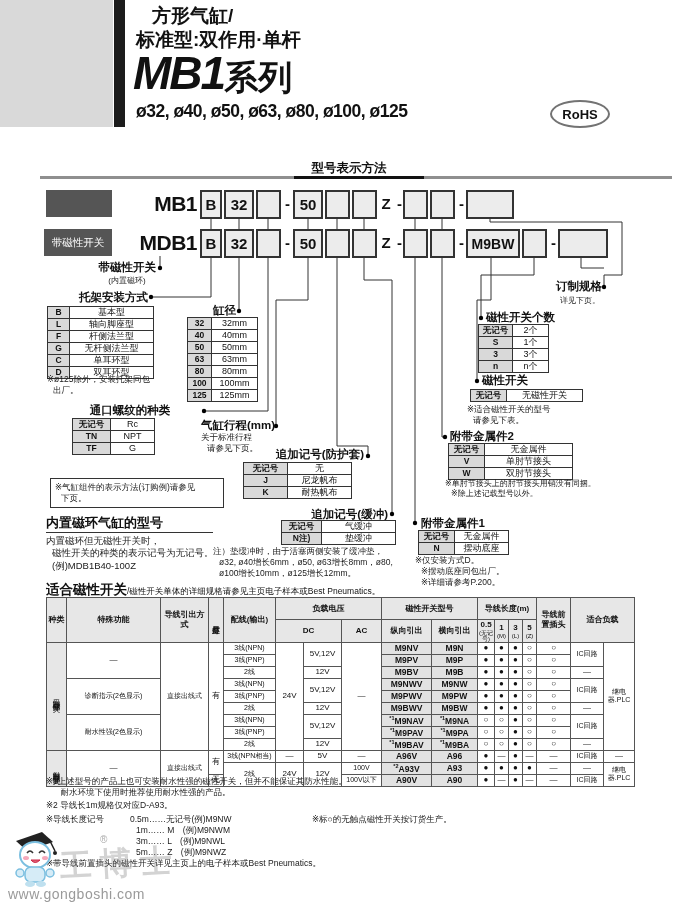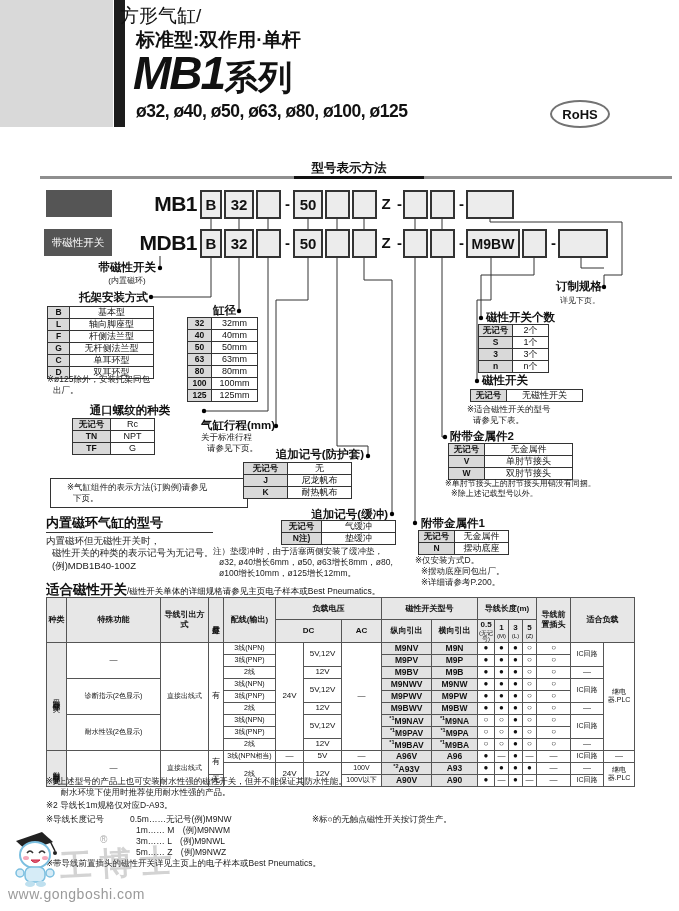--- a/index.html
+++ b/index.html
@@ -2,21 +2,21 @@
 <html><head>
 <meta charset="utf-8">
 <style>
   html,body{margin:0;padding:0}
   body{width:679px;height:911px;position:relative;background:#fff;overflow:hidden;
        font-family:"Liberation Sans","DejaVu Sans",sans-serif;color:#111}
   .abs{position:absolute}
   
   .graybox{position:absolute;left:0;top:0;width:113px;height:127px;background:#d9d9d9}
   .blackbar{position:absolute;left:114px;top:0;width:11px;height:127px;background:#1c1c1c}
-  .sub1{left:120px;top:3px;font-size:19px;font-weight:normal}
+  .sub1{left:152px;top:3px;font-size:19px;font-weight:bold}
   .sub2{left:136px;top:27px;font-size:19px;font-weight:bold}
   .seriesline{left:133px;top:50px;display:flex;align-items:baseline}
   .seriescode{font-size:46px;font-weight:bold;font-style:italic;letter-spacing:-2px;line-height:1}
   .seriessuffix{font-size:34px;font-weight:bold;line-height:1}
   .bores{left:136px;top:101px;font-size:17.5px;font-weight:bold;letter-spacing:-0.5px}
   .rohs{left:550px;top:100px;width:56px;height:24px;border:2px solid #737373;border-radius:50%;
         display:flex;align-items:center;justify-content:center;font-size:13px;font-weight:bold}
   .secttitle{left:254px;top:160px;width:190px;text-align:center;font-size:12.5px;font-weight:bold}
   .rulegray{left:40px;top:176px;width:632px;height:3px;background:#8f8f8f}
   .ruleblack{left:294px;top:176px;width:130px;height:3px;background:#111}
@@ -251,21 +251,21 @@
         <td class="k">TN</td>
         <td>NPT</td>
       </tr>
       <tr>
         <td class="k">TF</td>
         <td>G</td>
       </tr>
     </tbody>
 </table>
 
-<div class="note" style="left:50px;top:478px;width:164px;border:1px solid #333;padding:3px 16px;white-space:normal">
+<div class="note" style="left:50px;top:478px;width:164px;border:1px solid #333;padding:3px 4px;white-space:normal">
     <div>※气缸组件的表示方法(订购例)请参见</div>
     <div>下页。</div>
   </div>
 
 <div class="title underlined" style="left:46px;top:516px;width:167px;font-size:13px">内置磁环气缸的型号</div>
 <div class="note" style="left:46px;top:535px;font-size:9.5px">
     <div>内置磁环但无磁性开关时，</div>
     <div>磁性开关的种类的表示记号为无记号。</div>
     <div>(例)MDB1B40-100Z</div>
   </div>

